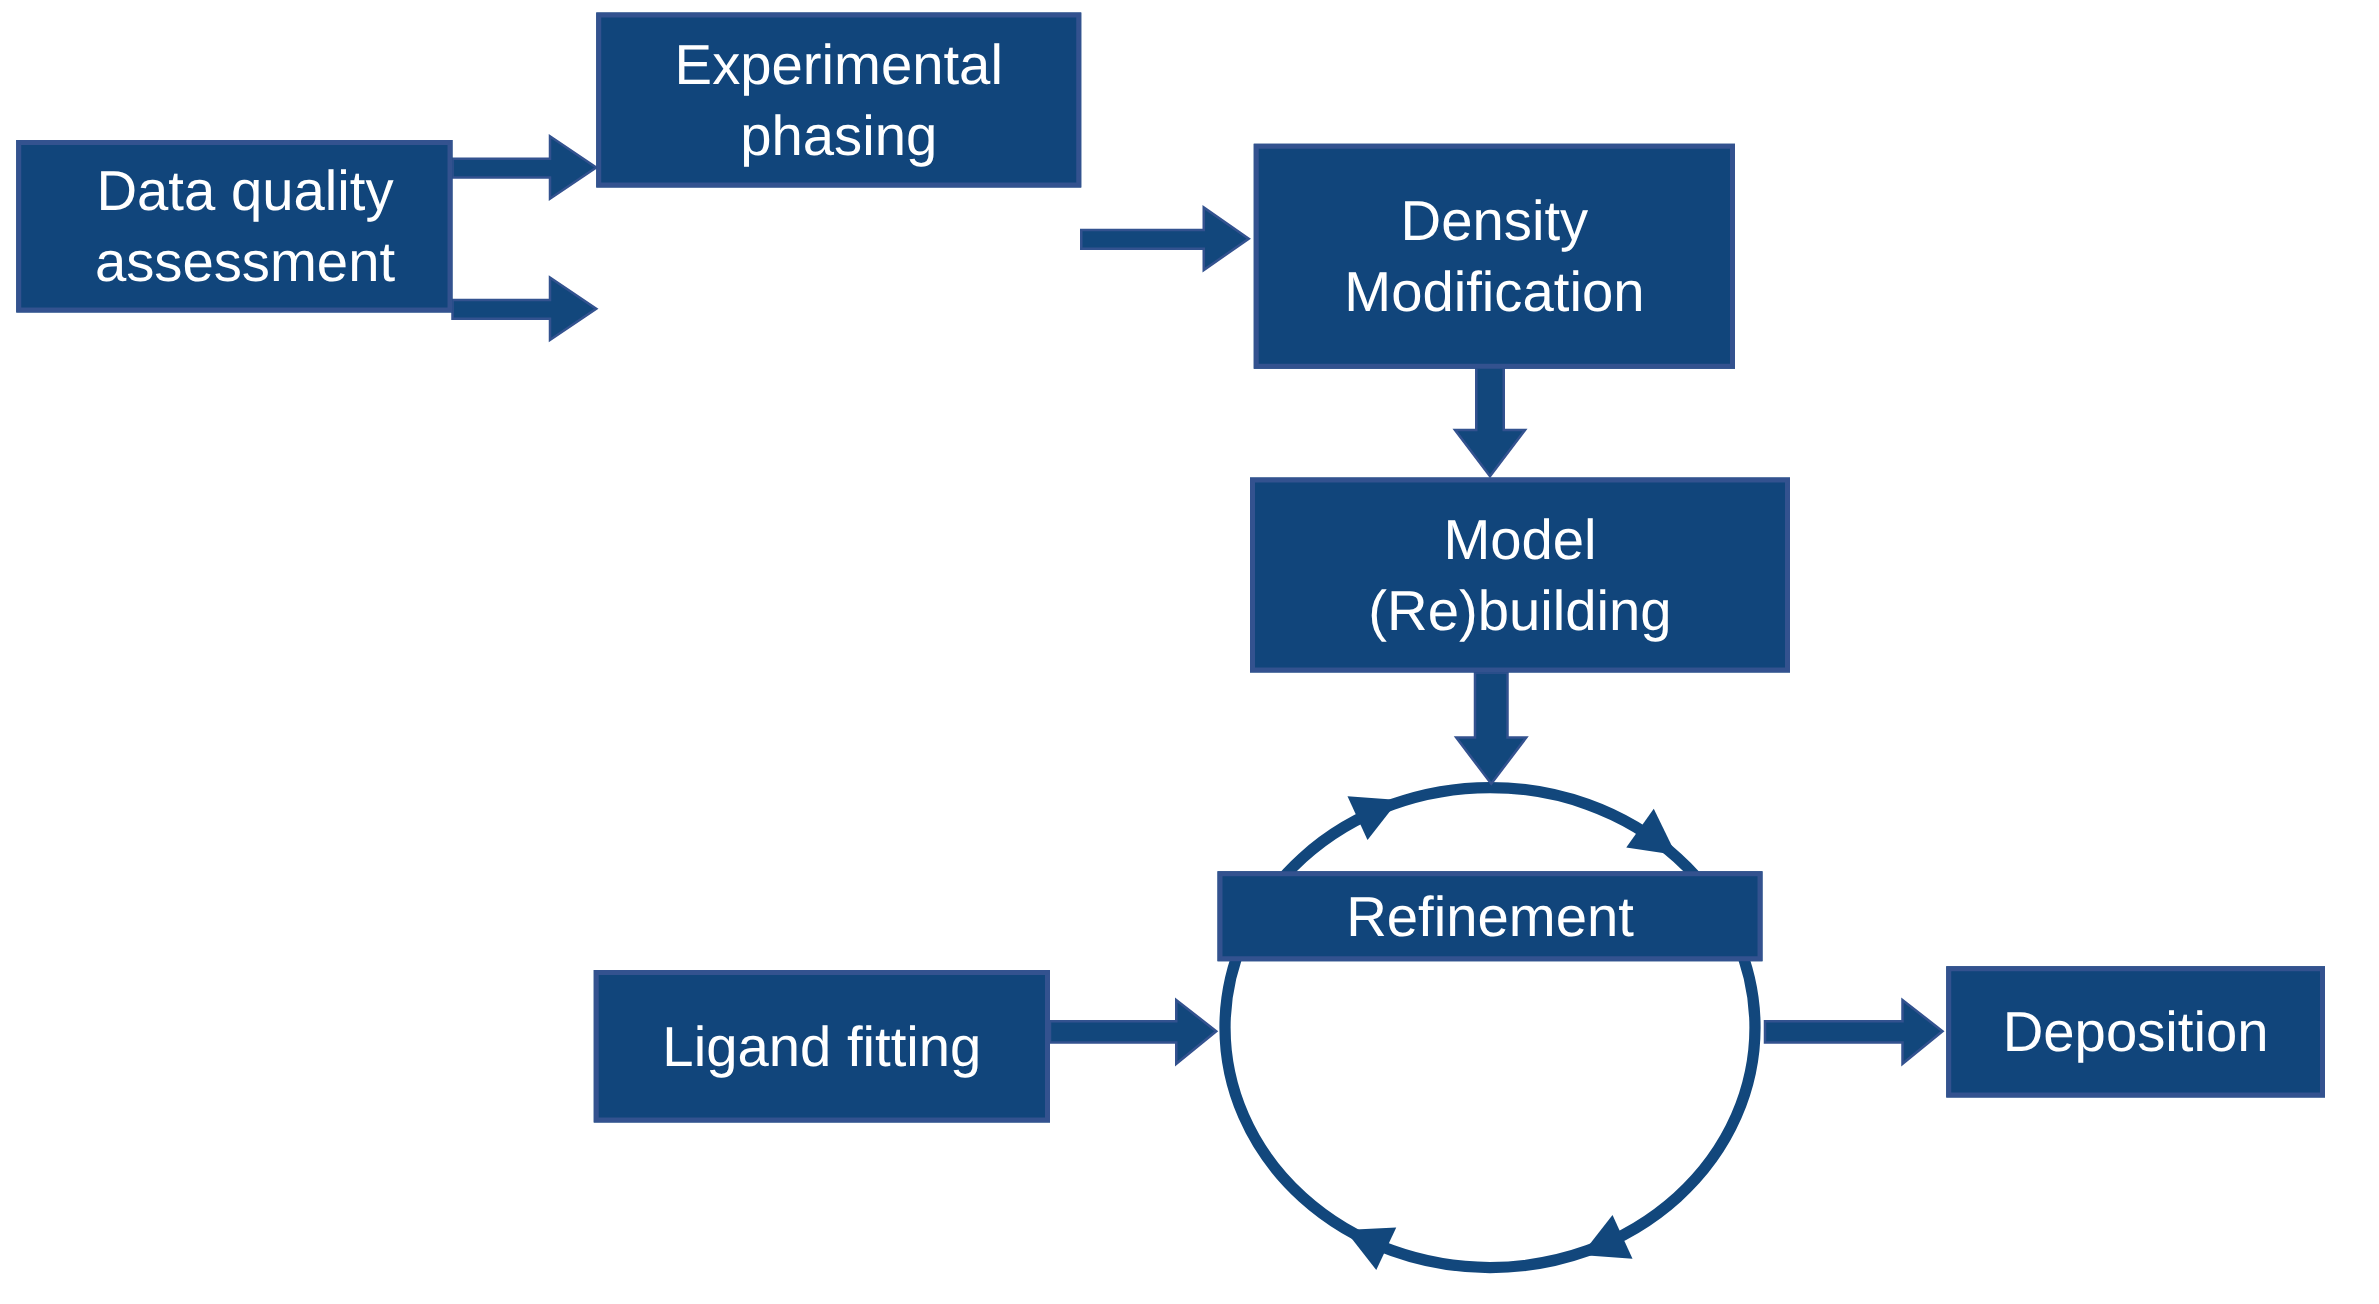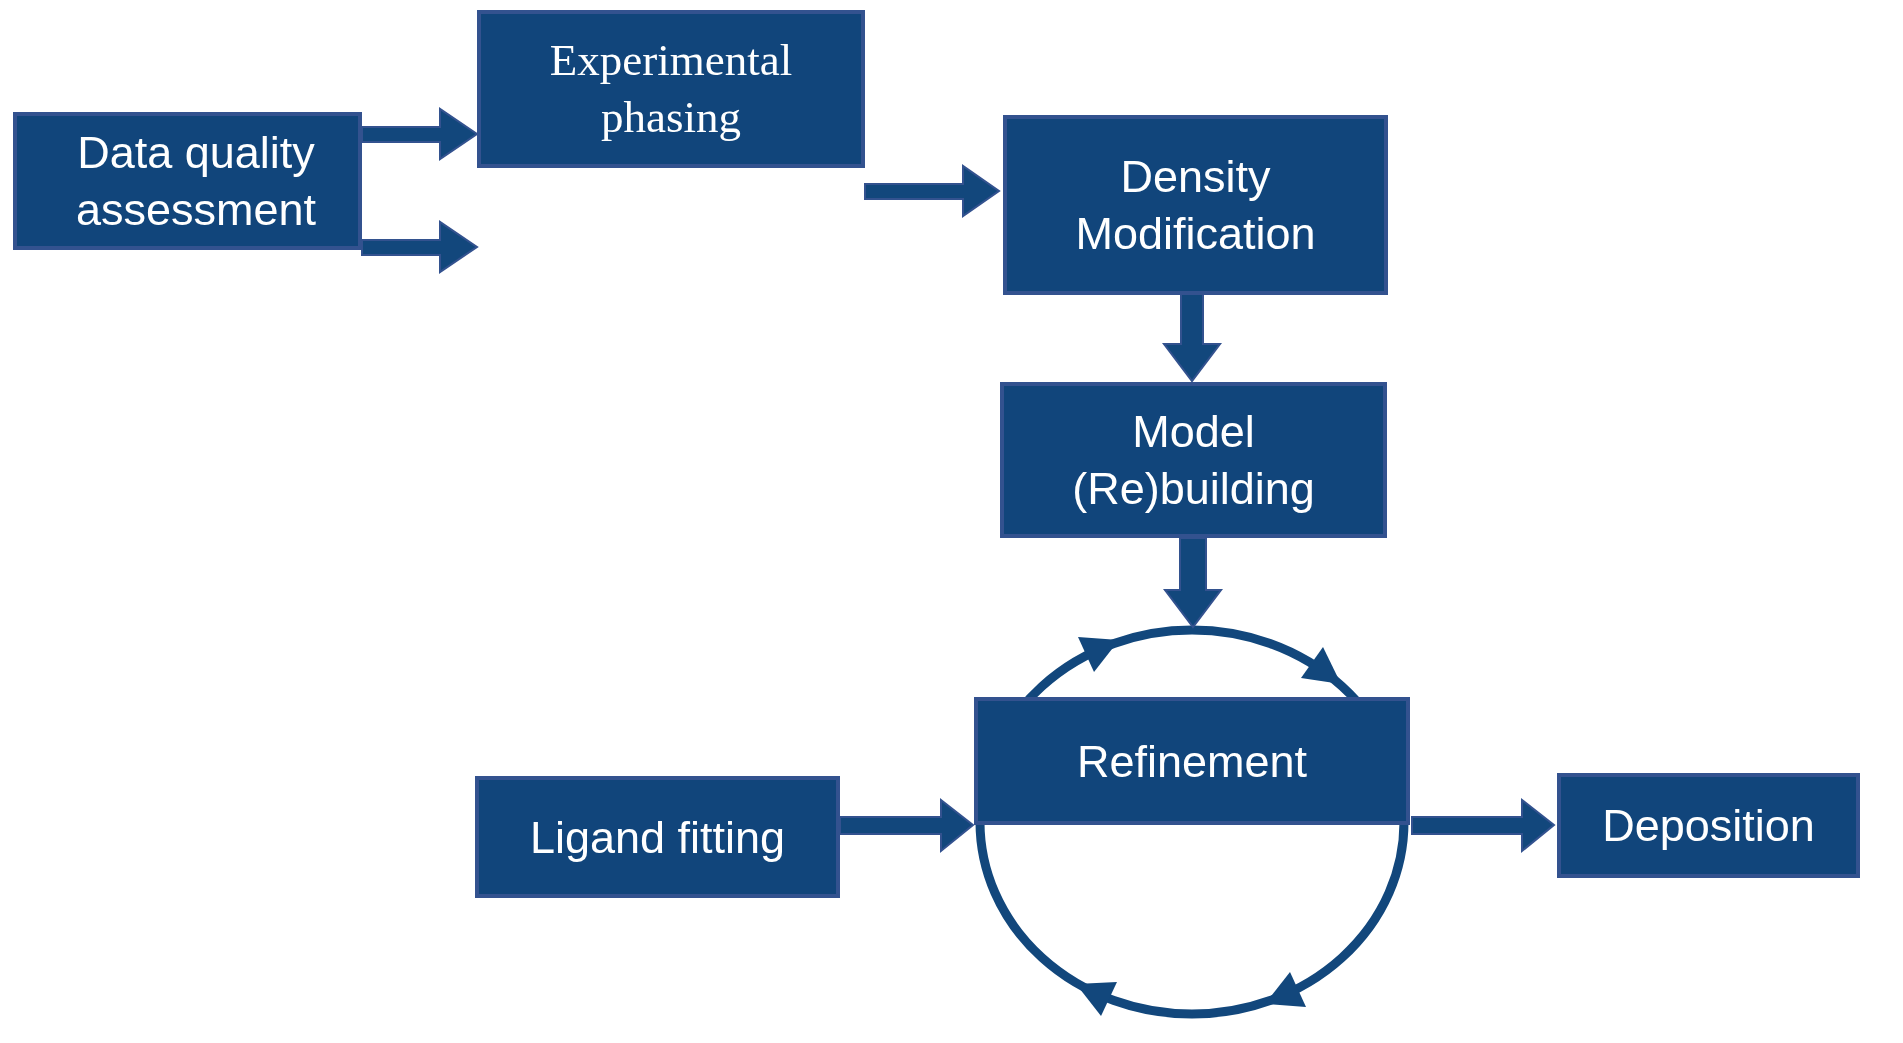--- a/index.html
+++ b/index.html
@@ -26,25 +26,25 @@
     align-items: center;
     justify-content: center;
     text-align: center;
     font-size: 45px;
     line-height: 57px;
   }
   .box .label { white-space: pre-line; }
 
   
   #box-data-quality        { left: 13px;   top: 112px; width: 349px; height: 138px; padding-left: 17px; }
-  #box-experimental        { left: 477px;  top: 10px;  width: 388px; height: 158px; font-family: Liberation Serif, serif; }
+  #box-experimental        { left: 477px;  top: 10px;  width: 388px; height: 140px; }
   #box-molecular           { left: 477px;  top: 225px; width: 388px; height: 155px; }
   #box-density             { left: 1003px; top: 115px; width: 385px; height: 180px; }
-  #box-model               { left: 1000px; top: 382px; width: 387px; height: 156px; }
-  #box-refinement          { left: 974px;  top: 697px; width: 436px; height: 128px; }
+  #box-model               { left: 1000px; top: 382px; width: 432px; height: 156px; }
+  #box-refinement          { left: 974px;  top: 697px; width: 436px; height: 72px; }
   #box-validation          { left: 974px;  top: 849px; width: 436px; height: 101px; }
   #box-ligand              { left: 475px;  top: 776px; width: 365px; height: 122px; }
   #box-deposition          { left: 1557px; top: 773px; width: 303px; height: 105px; }
 </style>
 </head>
 <body>
 
 <div class="canvas">
 
   <svg class="arrow-layer" viewBox="0 0 1903 1043" xmlns="http://www.w3.org/2000/svg">

